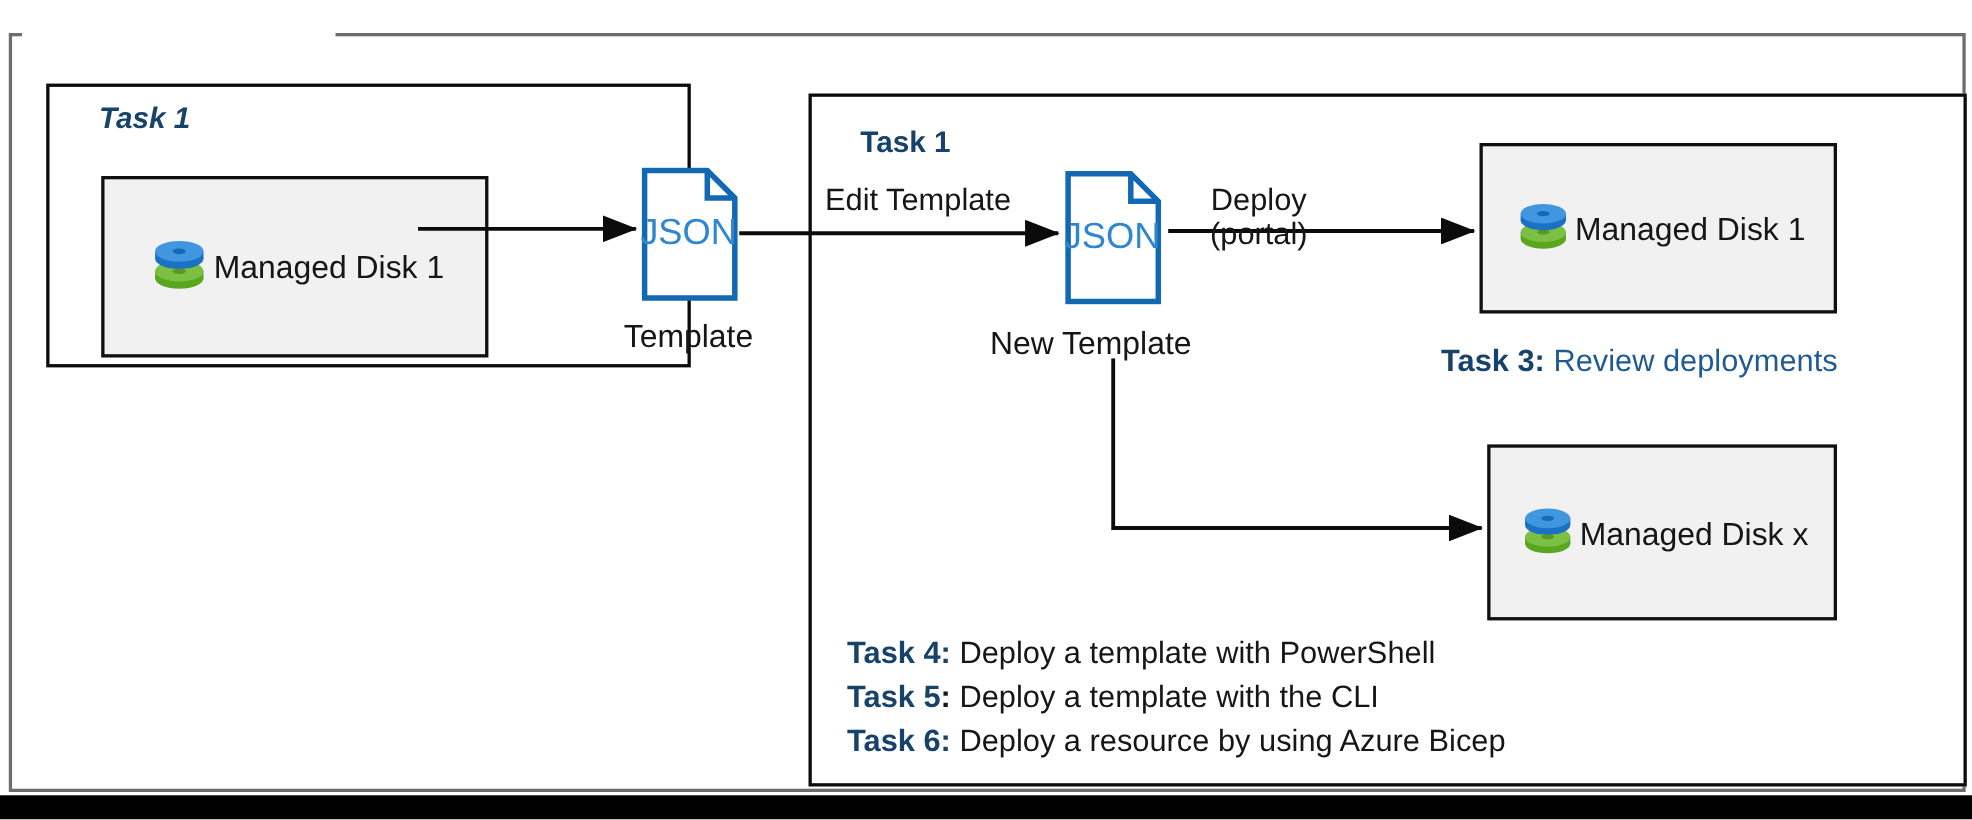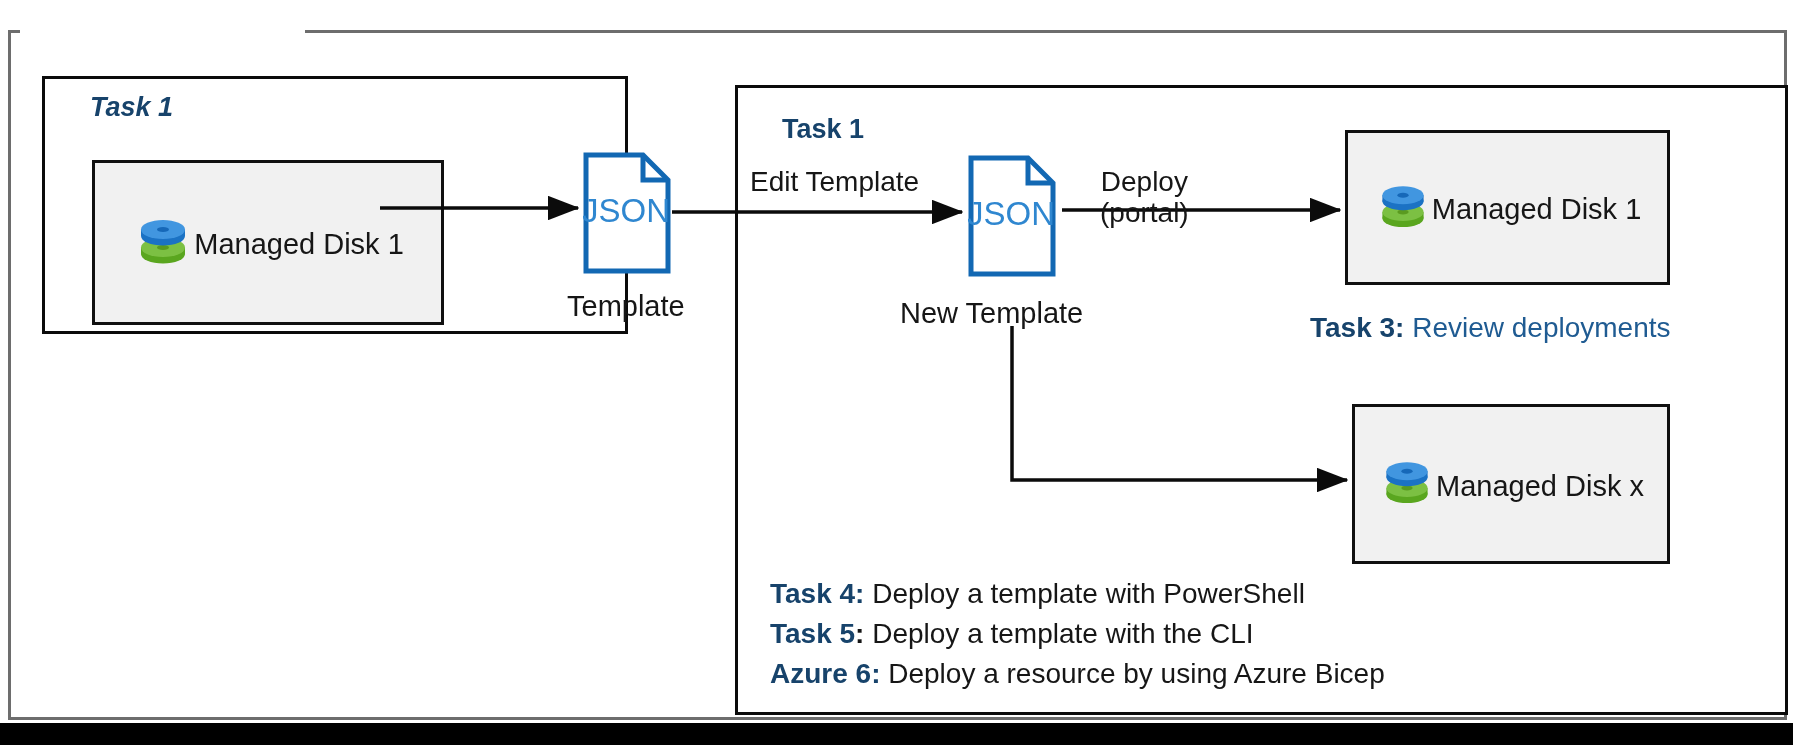--- a/index.html
+++ b/index.html
@@ -270,19 +270,19 @@
     <span class="note-key">Task 4:</span>
     <span class="note-body">Deploy a template with PowerShell</span>
   </div>
 
   <div id="task5-note" class="task-note">
     <span class="note-key"><span>Task 5</span><span class="kc">:</span></span>
     <span class="note-body">Deploy a template with the CLI</span>
   </div>
 
   <div id="task6-note" class="task-note">
-    <span class="note-key">Azure 6:</span>
+    <span class="note-key">Task 6:</span>
     <span class="note-body">Deploy a resource by using Azure Bicep</span>
   </div>
 
   <div id="bottom-bar"></div>
 
 </div>
 
 </body></html>

